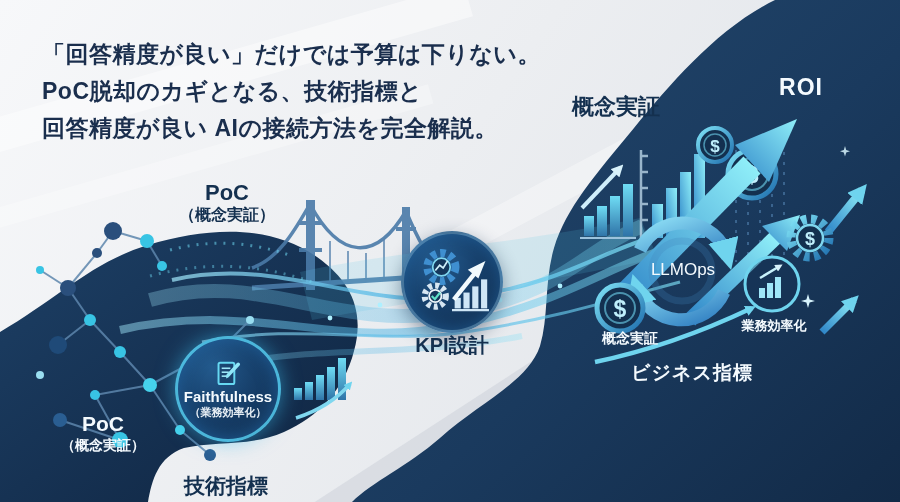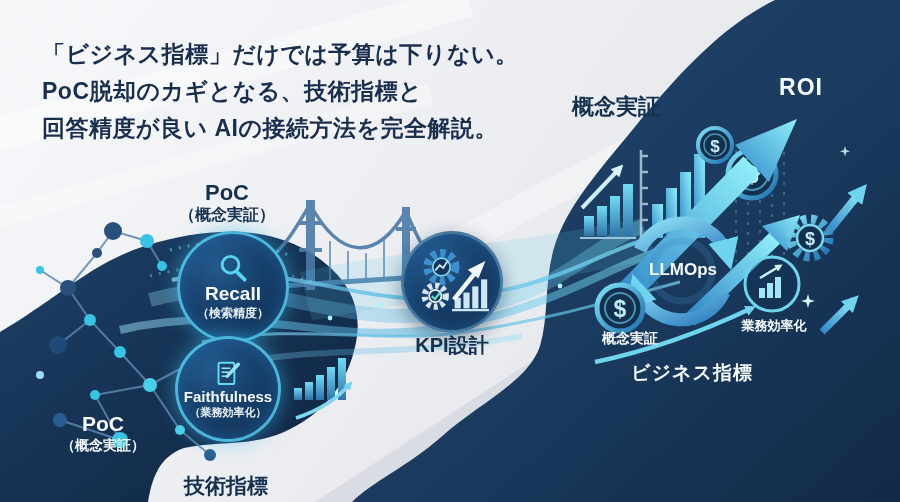--- a/index.html
+++ b/index.html
@@ -43,21 +43,21 @@
     border:3px solid rgba(120,180,220,.5);
     box-shadow:0 6px 18px rgba(15,40,70,.45), inset 0 0 16px rgba(40,120,190,.5);}
 
   .tech-label{left:158px;top:474px;width:136px;font-size:21px;font-weight:bold;}
   .poc-bottom{left:40px;top:412px;width:126px;font-weight:bold;}
   .poc-bottom .t{font-size:21px;}
   .poc-bottom .s{font-size:14px;}
   .kpi-label{left:394px;top:334px;width:116px;font-size:20px;font-weight:bold;}
   .production-label{left:555px;top:94px;width:122px;font-size:22px;font-weight:bold;}
   .roi-label{left:768px;top:74px;width:66px;font-size:23px;font-weight:bold;letter-spacing:1px;}
-  .llmops-label{left:637px;top:260px;width:92px;font-size:17px;font-weight:bold;}
+  .llmops-label{left:637px;top:260px;width:92px;font-size:17px;font-weight:normal;}
   .cost-label{left:580px;top:330px;width:100px;font-size:14px;font-weight:bold;}
   .eff-label{left:732px;top:318px;width:84px;font-size:13px;font-weight:bold;}
   .biz-label{left:622px;top:362px;width:140px;font-size:19px;font-weight:bold;letter-spacing:1px;}
 </style>
 </head>
 <body>
 
 <div class="stage">
 
   <svg class="bg-art" viewBox="0 0 900 502" aria-hidden="true">
@@ -272,38 +272,30 @@
 
     <path d="M 595,362 Q 672,346 752,308" fill="none" stroke="#6fd4ee" stroke-width="4.5" marker-end="url(#mCyan)"></path>
 
     <g fill="#d8f4fd">
       <path d="M 808,294 L 809.6,299.4 L 815,301 L 809.6,302.6 L 808,308 L 806.4,302.6 L 801,301 L 806.4,299.4 Z"></path>
       <path d="M 845,146 L 846.2,150 L 850,151.2 L 846.2,152.4 L 845,156.4 L 843.8,152.4 L 840,151.2 L 843.8,150 Z" opacity="0.85"></path>
     </g>
   </svg>
 
   <div class="headline">
-    <div>「ビジネス指標」だけでは予算は下りない。</div>
+    <div>「回答精度が良い」だけでは予算は下りない。</div>
     <div>PoC脱却のカギとなる、技術指標と</div>
     <div>回答精度が良い AIの接続方法を完全解説。</div>
   </div>
 
   <div class="lbl navy poc-top">
     <div class="t">PoC</div>
     <div class="s">（概念実証）</div>
   </div>
 
-  <div class="badge recall-badge">
-    <svg width="34" height="30" viewBox="0 0 40 36">
-      <circle cx="17" cy="14" r="10" fill="none" stroke="#55d4f0" stroke-width="3.5"></circle>
-      <line x1="24" y1="22" x2="34" y2="32" stroke="#55d4f0" stroke-width="4.5" stroke-linecap="round"></line>
-    </svg>
-    <div class="t">Recall</div>
-    <div class="s">（検索精度）</div>
-  </div>
 
   <div class="badge faith-badge">
     <svg width="32" height="30" viewBox="0 0 40 38">
       <rect x="8" y="6" width="20" height="27" rx="2" fill="rgba(20,50,84,.4)" stroke="#66d8f2" stroke-width="2.5"></rect>
       <line x1="12" y1="13" x2="23" y2="13" stroke="#9fe6f8" stroke-width="2"></line>
       <line x1="12" y1="18" x2="21" y2="18" stroke="#9fe6f8" stroke-width="2"></line>
       <line x1="12" y1="23" x2="18" y2="23" stroke="#9fe6f8" stroke-width="2"></line>
       <line x1="20" y1="22" x2="33" y2="8" stroke="#8fe6f8" stroke-width="4.5" stroke-linecap="round"></line>
       <polygon points="18,26 21,24 17,22" fill="#8fe6f8"></polygon>
     </svg>

